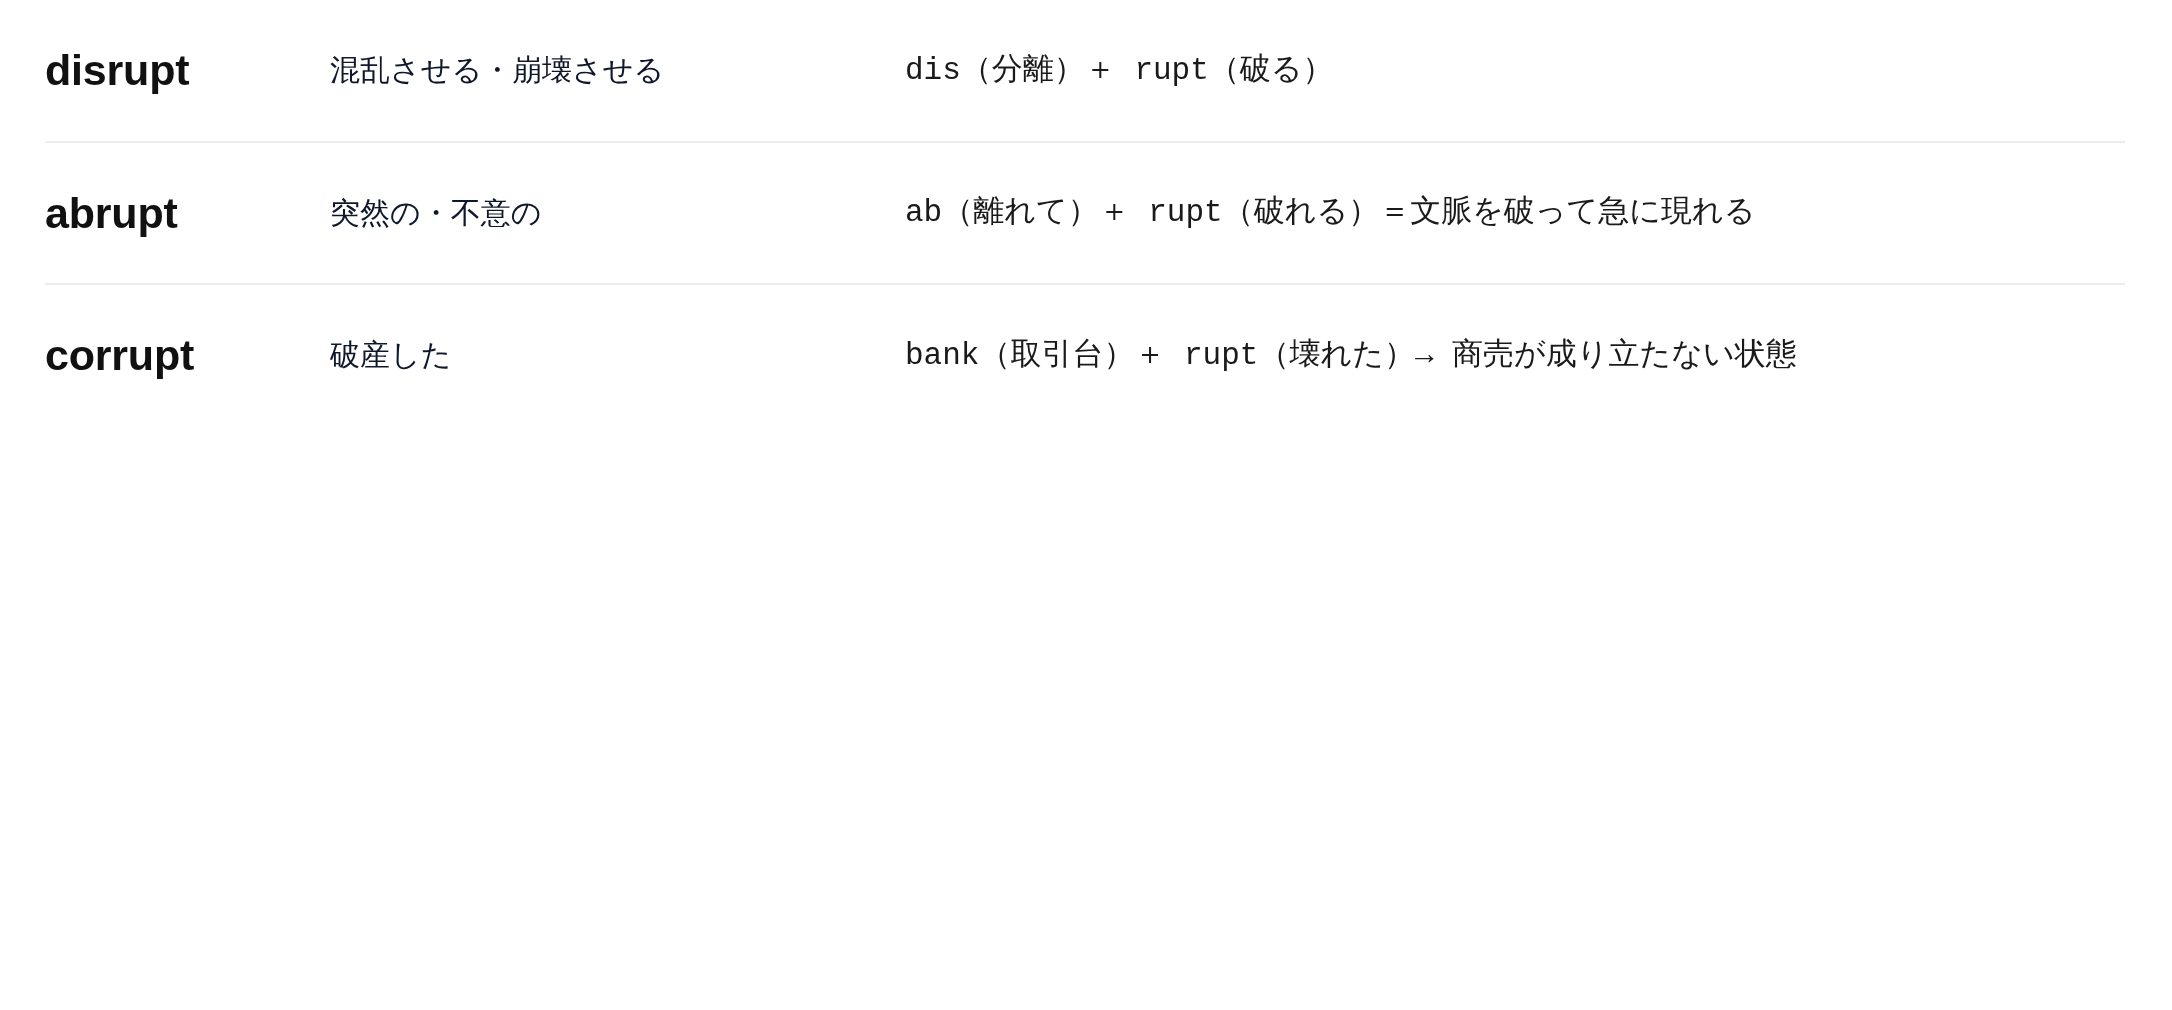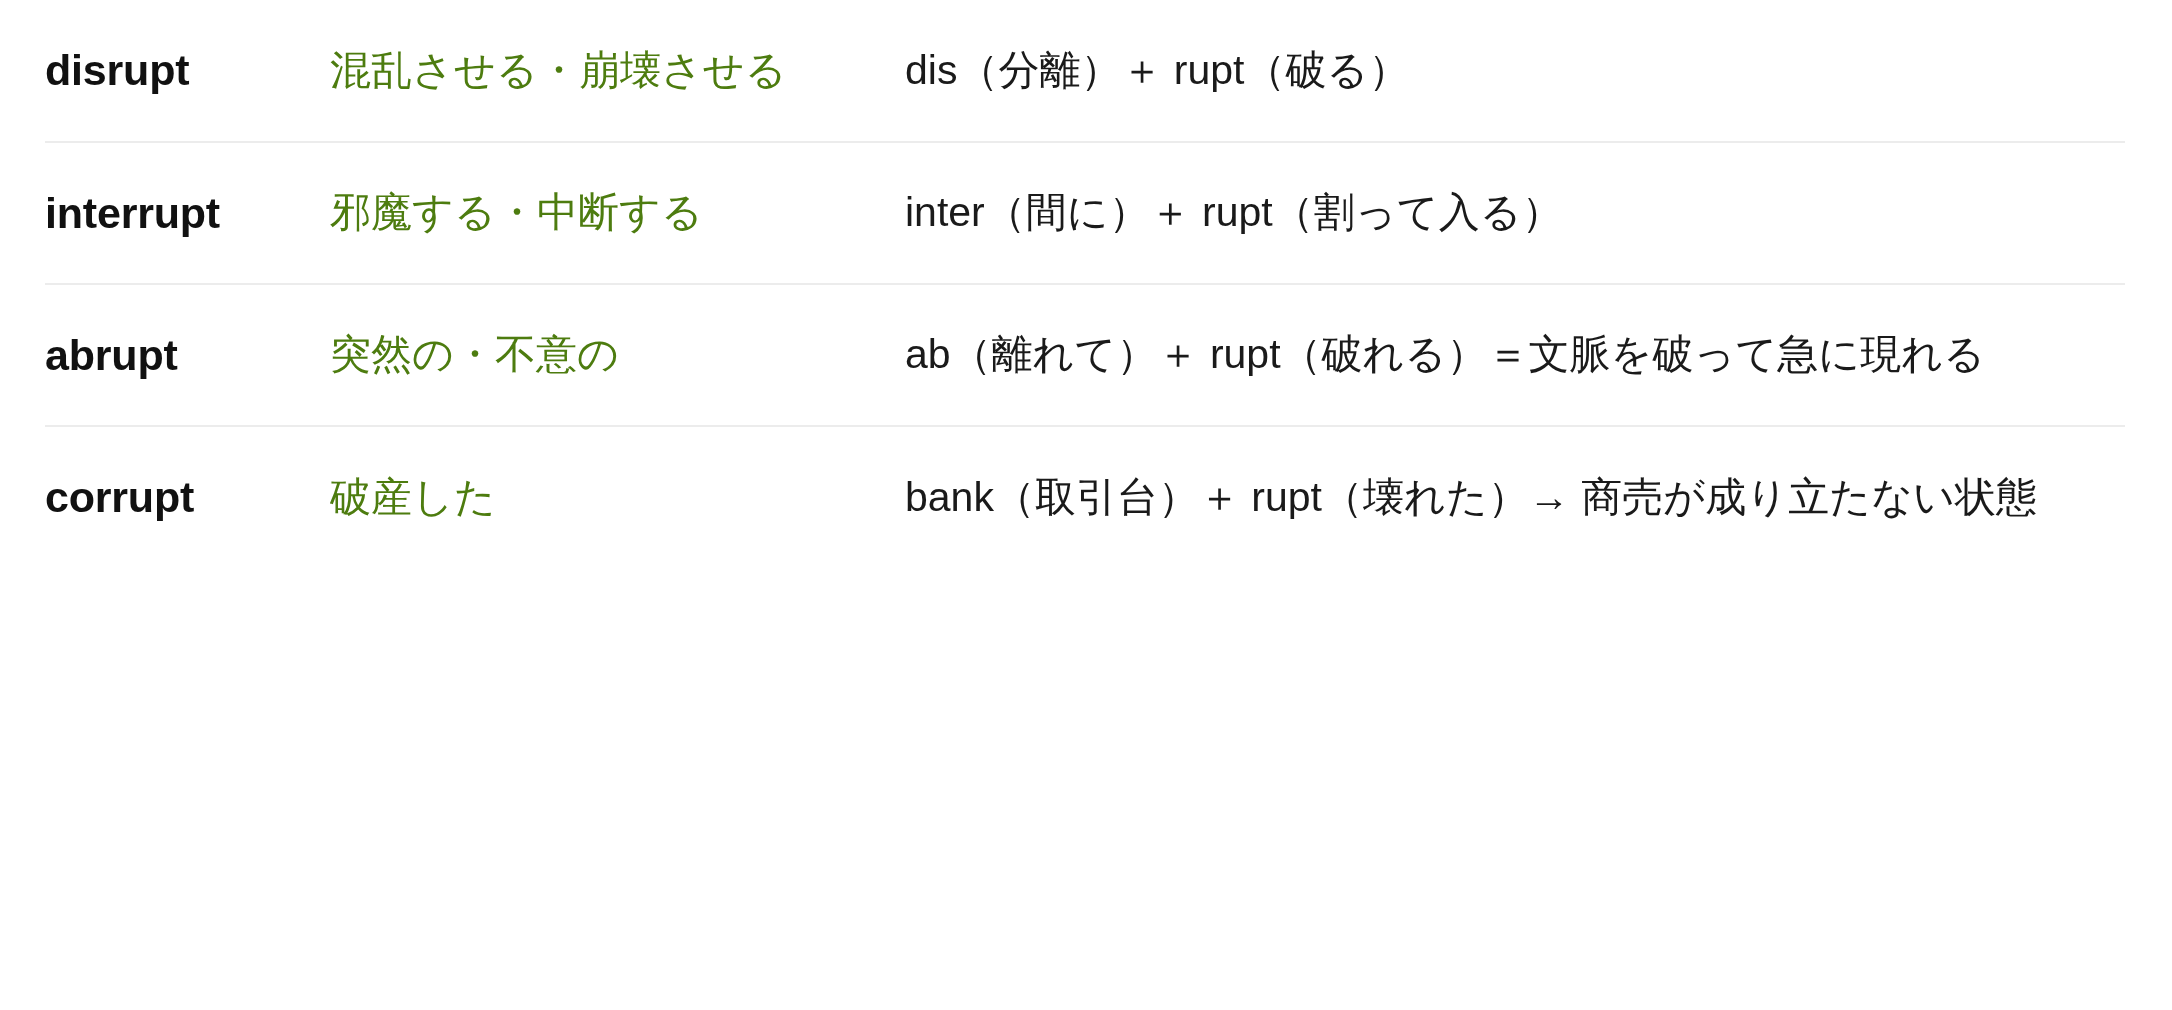--- a/index.html
+++ b/index.html
@@ -47,29 +47,30 @@
 
   .cell-word {
     font-weight: 700;
     font-size: 43px;
     letter-spacing: -0.2px;
     color: #111111;
   }
 
   .cell-meaning {
     font-weight: 400;
-    font-size: 41px;
-    color: #4d7c0f;
+    font-size: 30px;
+    color: #0f172a;
     font-family: Liberation Serif, serif;
   }
 
   .cell-etymology {
     font-weight: 400;
-    font-size: 41px;
+    font-size: 31px;
     color: #1a1a1a;
+    font-family: Liberation Mono, monospace;
   }
 
   .spacer-area {
     height: 160px;
   }
 </style>
 </head>
 <body>
 
 <table class="vocab-table">
@@ -79,25 +80,20 @@
     <col class="col-etym">
   </colgroup>
   <tbody>
 
     <tr>
       <td class="cell-word">disrupt</td>
       <td class="cell-meaning">混乱させる・崩壊させる</td>
       <td class="cell-etymology">dis（分離）＋ rupt（破る）</td>
     </tr>
 
-    <tr>
-      <td class="cell-word">interrupt</td>
-      <td class="cell-meaning">邪魔する・中断する</td>
-      <td class="cell-etymology">inter（間に）＋ rupt（割って入る）</td>
-    </tr>
 
 
 
     <tr>
       <td class="cell-word">abrupt</td>
       <td class="cell-meaning">突然の・不意の</td>
       <td class="cell-etymology">ab（離れて）＋ rupt（破れる）＝文脈を破って急に現れる</td>
     </tr>
 
     <tr>

